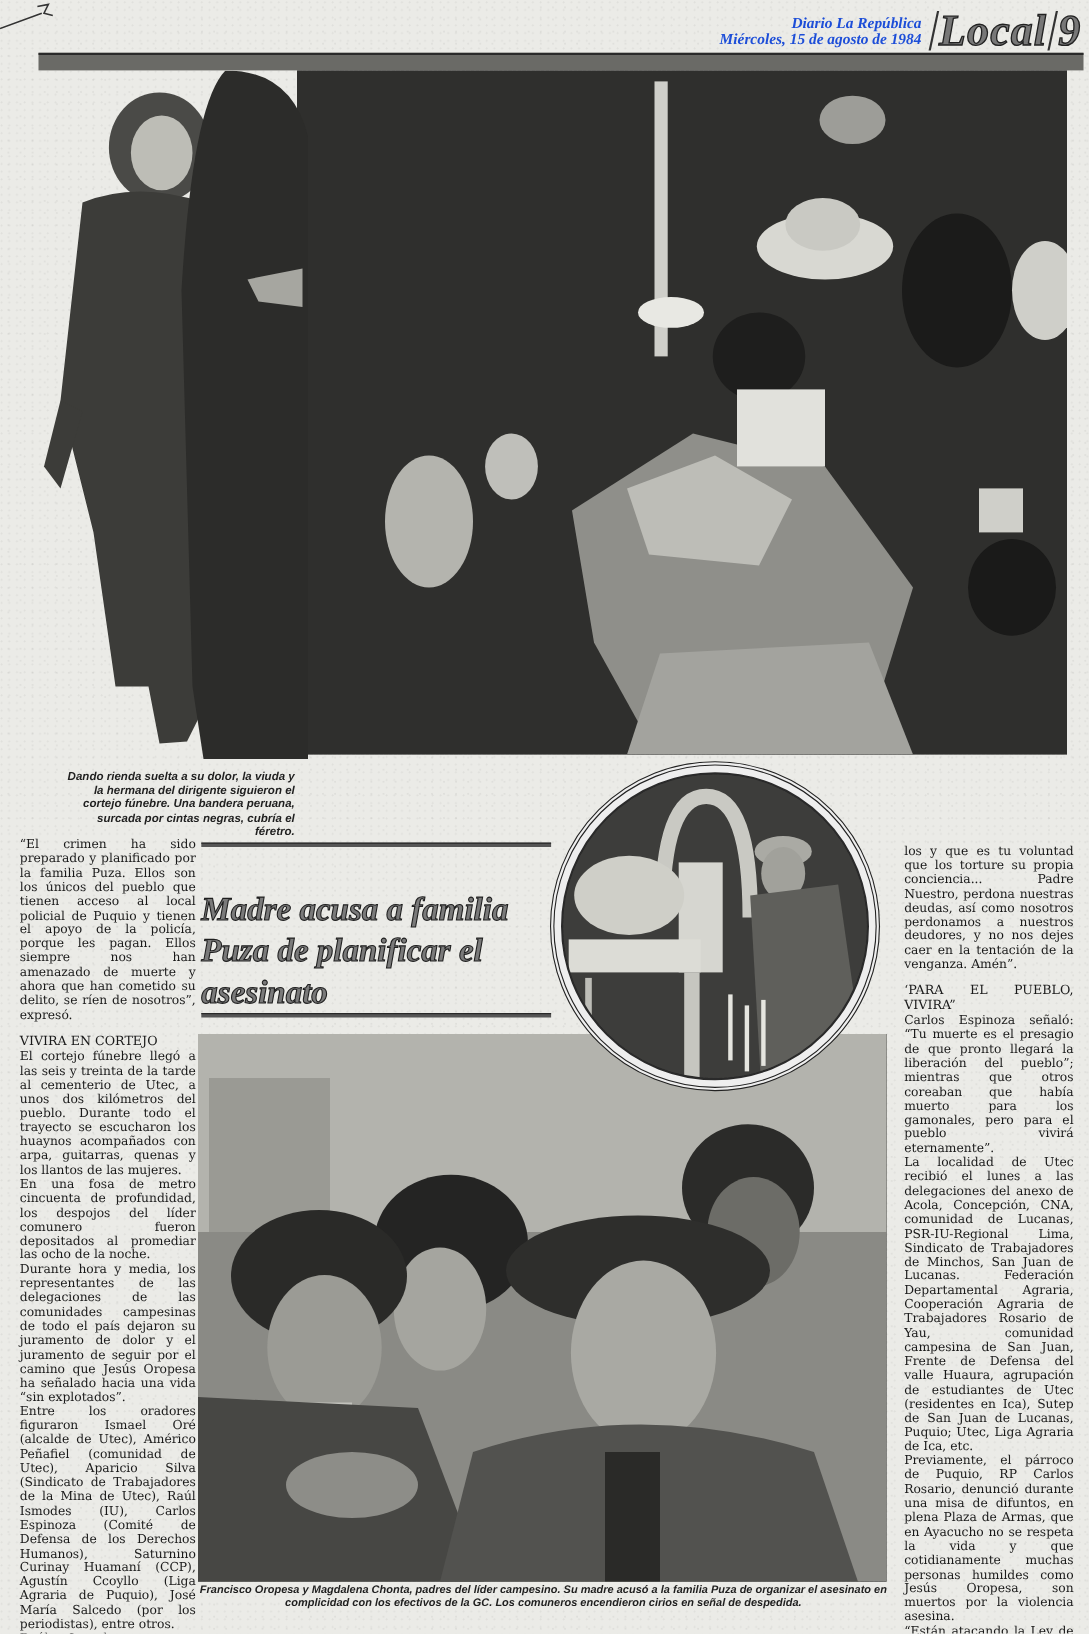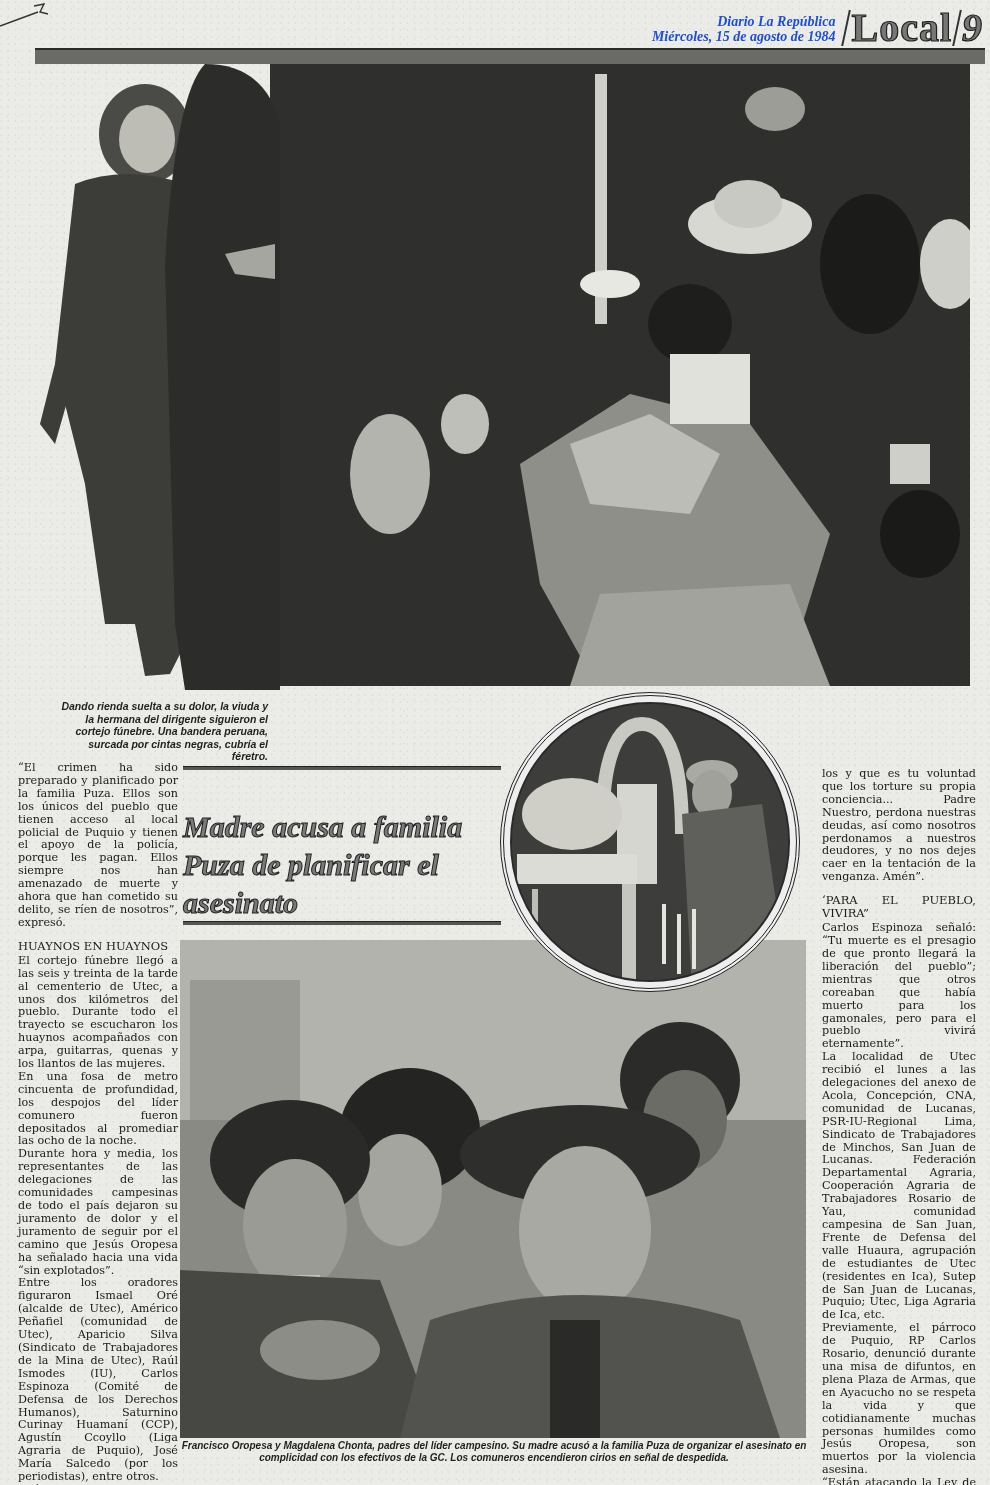--- a/index.html
+++ b/index.html
@@ -14,21 +14,21 @@
     background-image:
       radial-gradient(circle at 20% 30%, rgba(0,0,0,0.05) 0.6px, transparent 1.2px),
       radial-gradient(circle at 70% 60%, rgba(0,0,0,0.05) 0.6px, transparent 1.2px);
     background-size:7px 7px, 11px 11px;
     pointer-events:none;
   }
   
   .masthead { position:absolute; top:4px; right:8px; height:44px; display:flex; align-items:flex-end; }
   .masthead .meta { text-align:right; font-family:"Liberation Serif", serif; font-style:italic; font-weight:bold; font-size:14px; line-height:15px; padding-right:6px; margin-bottom:4px; color:#1d4ed8; }
   .masthead .sep { width:2px; height:36px; background:#333; transform:skewX(-12deg); margin:0 4px 2px; }
-  .masthead .section { font-family:"Liberation Serif", serif; font-weight:bold; font-size:40px; line-height:40px; color:#777; -webkit-text-stroke:1.2px #222; letter-spacing:1px; }
+  .masthead .section { font-family:"Liberation Serif", serif; font-style:italic; font-weight:bold; font-size:40px; line-height:40px; color:#777; -webkit-text-stroke:1.2px #222; letter-spacing:1px; }
   .masthead .pageno { font-family:"Liberation Serif", serif; font-style:italic; font-weight:bold; font-size:40px; line-height:40px; color:#777; -webkit-text-stroke:1.2px #222; }
   .top-rule { position:absolute; left:35px; top:48px; width:950px; height:16px; background:#6a6a66; border-top:2px solid #2a2a2a; box-sizing:border-box; }
   .corner-mark { position:absolute; left:0; top:2px; width:50px; height:26px; }
 
   
   .halftone {
     background-color:#3a3a38;
     background-image: repeating-linear-gradient(135deg, rgba(255,255,255,0.06) 0 1px, transparent 1px 3px);
   }
   .photo-main { position:absolute; left:270px; top:64px; width:700px; height:622px; overflow:hidden; }
@@ -124,21 +124,21 @@
 
     <path d="M170 0 Q230 0 245 60 L245 626 L150 626 L140 560 L130 200 Q140 30 170 0 Z" fill="#2c2c2a"></path>
     <path d="M190 190 L240 180 L240 215 L200 210 Z" fill="#a6a6a0"></path>
   </svg>
 </div>
 
 <div class="photo-caption-1">Dando rienda suelta a su dolor, la viuda y la hermana del dirigente siguieron el cortejo fúnebre. Una bandera peruana, surcada por cintas negras, cubría el féretro.</div>
 
 <div class="col col-left">
   <p>“El crimen ha sido preparado y planificado por la familia Puza. Ellos son los únicos del pueblo que tienen acceso al local policial de Puquio y tienen el apoyo de la policía, porque les pagan. Ellos siempre nos han amenazado de muerte y ahora que han cometido su delito, se ríen de nosotros”, expresó.</p>
-  <p class="subhead">HUAYNOS EN HUAYNOS</p>
+  <p class="subhead">VIVIRA EN CORTEJO</p>
   <p>El cortejo fúnebre llegó a las seis y treinta de la tarde al cementerio de Utec, a unos dos kilómetros del pueblo. Durante todo el trayecto se escucharon los huaynos acompañados con arpa, guitarras, quenas y los llantos de las mujeres.</p>
   <p>En una fosa de metro cincuenta de profundidad, los despojos del líder comunero fueron depositados al promediar las ocho de la noche.</p>
   <p>Durante hora y media, los representantes de las delegaciones de las comunidades campesinas de todo el país dejaron su juramento de dolor y el juramento de seguir por el camino que Jesús Oropesa ha señalado hacia una vida “sin explotados”.</p>
   <p>Entre los oradores figuraron Ismael Oré (alcalde de Utec), Américo Peñafiel (comunidad de Utec), Aparicio Silva (Sindicato de Trabajadores de la Mina de Utec), Raúl Ismodes (IU), Carlos Espinoza (Comité de Defensa de los Derechos Humanos), Saturnino Curinay Huamaní (CCP), Agustín Ccoyllo (Liga Agraria de Puquio), José María Salcedo (por los periodistas), entre otros.</p>
   <p>Raúl Ismodes, en su discurso, expresó: “Hermano Jesús, voy a rezar el Padre Nuestro en la forma que tú lo sintetizaste, que tus amigos sepan que es tu voluntad no vengar tu muerte, que es tu voluntad no despreciarlos sino compadecer-</p>
 </div>
 
 <div class="hl-rule" style="top:766px;"></div>
 <h1 class="headline">Madre acusa a familia Puza de planificar el asesinato</h1>
 <div class="hl-rule" style="top:921px;"></div>

